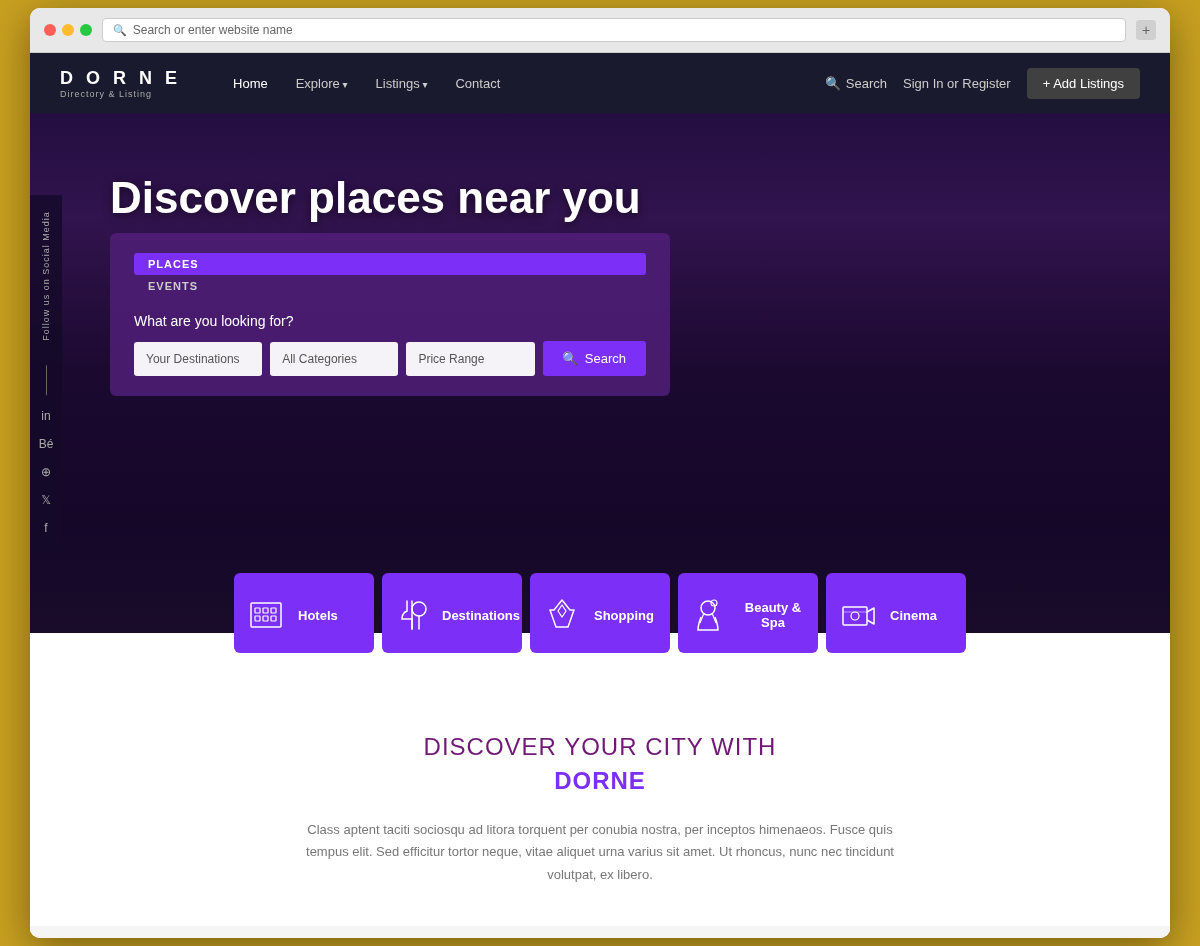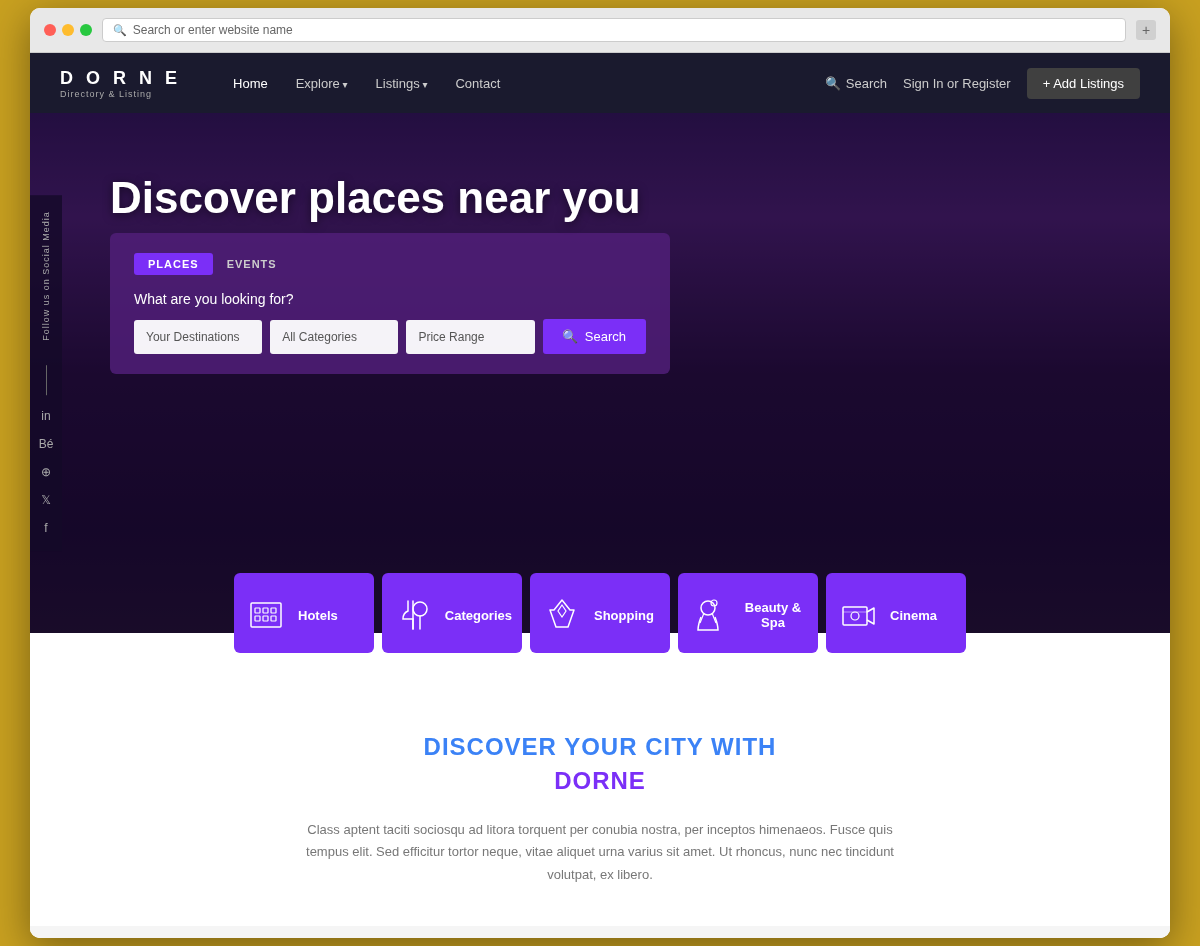--- a/index.html
+++ b/index.html
@@ -187,21 +187,21 @@
       margin-bottom: 30px;
     }
 
     
     .search-box {
       background: rgba(80,30,120,0.85);
       border-radius: 6px;
       padding: 20px 24px;
       width: 560px;
     }
-    .search-tabs { display: flex; gap: 0; margin-bottom: 16px; }
+    .search-tabs { display: flex; gap: 0; margin-bottom: 16px; flex-direction: column; }
     .search-tab {
       padding: 5px 14px;
       font-size: 11px;
       font-weight: 600;
       cursor: pointer;
       border-radius: 3px;
       color: #ccc;
       letter-spacing: 1px;
       text-transform: uppercase;
     }
@@ -280,22 +280,22 @@
     }
 
     
     .discover-section {
       background: #fff;
       padding: 80px 40px 40px;
       text-align: center;
     }
     .discover-title {
       font-size: 24px;
-      font-weight: 700;
-      color: #3b82f6;
+      font-weight: 400;
+      color: #701a75;
       letter-spacing: 1px;
       text-transform: uppercase;
       margin-bottom: 6px;
     }
     .discover-brand {
       font-size: 24px;
       font-weight: 800;
       color: #7b2ff7;
       text-transform: uppercase;
       letter-spacing: 1px;
@@ -426,21 +426,21 @@
       </div>
       <div class="category-tile">
         <div class="category-icon">
           <svg viewBox="0 0 40 40" fill="none" xmlns="http://www.w3.org/2000/svg">
             <path d="M15 6 L15 16 Q10 18 10 24 L20 24 L20 34" stroke="white" stroke-width="1.5" fill="none" stroke-linecap="round"></path>
             <path d="M20 6 L20 34" stroke="white" stroke-width="1.5" fill="none" stroke-linecap="round"></path>
             <circle cx="27" cy="14" r="7" stroke="white" stroke-width="1.5" fill="none"></circle>
             <path d="M27 21 L27 34" stroke="white" stroke-width="1.5" fill="none" stroke-linecap="round"></path>
           </svg>
         </div>
-        <span class="category-label">Categories</span>
+        <span class="category-label">Destinations</span>
       </div>
       <div class="category-tile">
         <div class="category-icon">
           <svg viewBox="0 0 40 40" fill="none" xmlns="http://www.w3.org/2000/svg">
             <polygon points="20,5 28,15 32,15 26,32 14,32 8,15 12,15" stroke="white" stroke-width="1.5" fill="none" stroke-linejoin="round"></polygon>
             <polygon points="20,10 24,16 20,22 16,16" stroke="white" stroke-width="1.2" fill="none"></polygon>
           </svg>
         </div>
         <span class="category-label">Shopping</span>
       </div>

